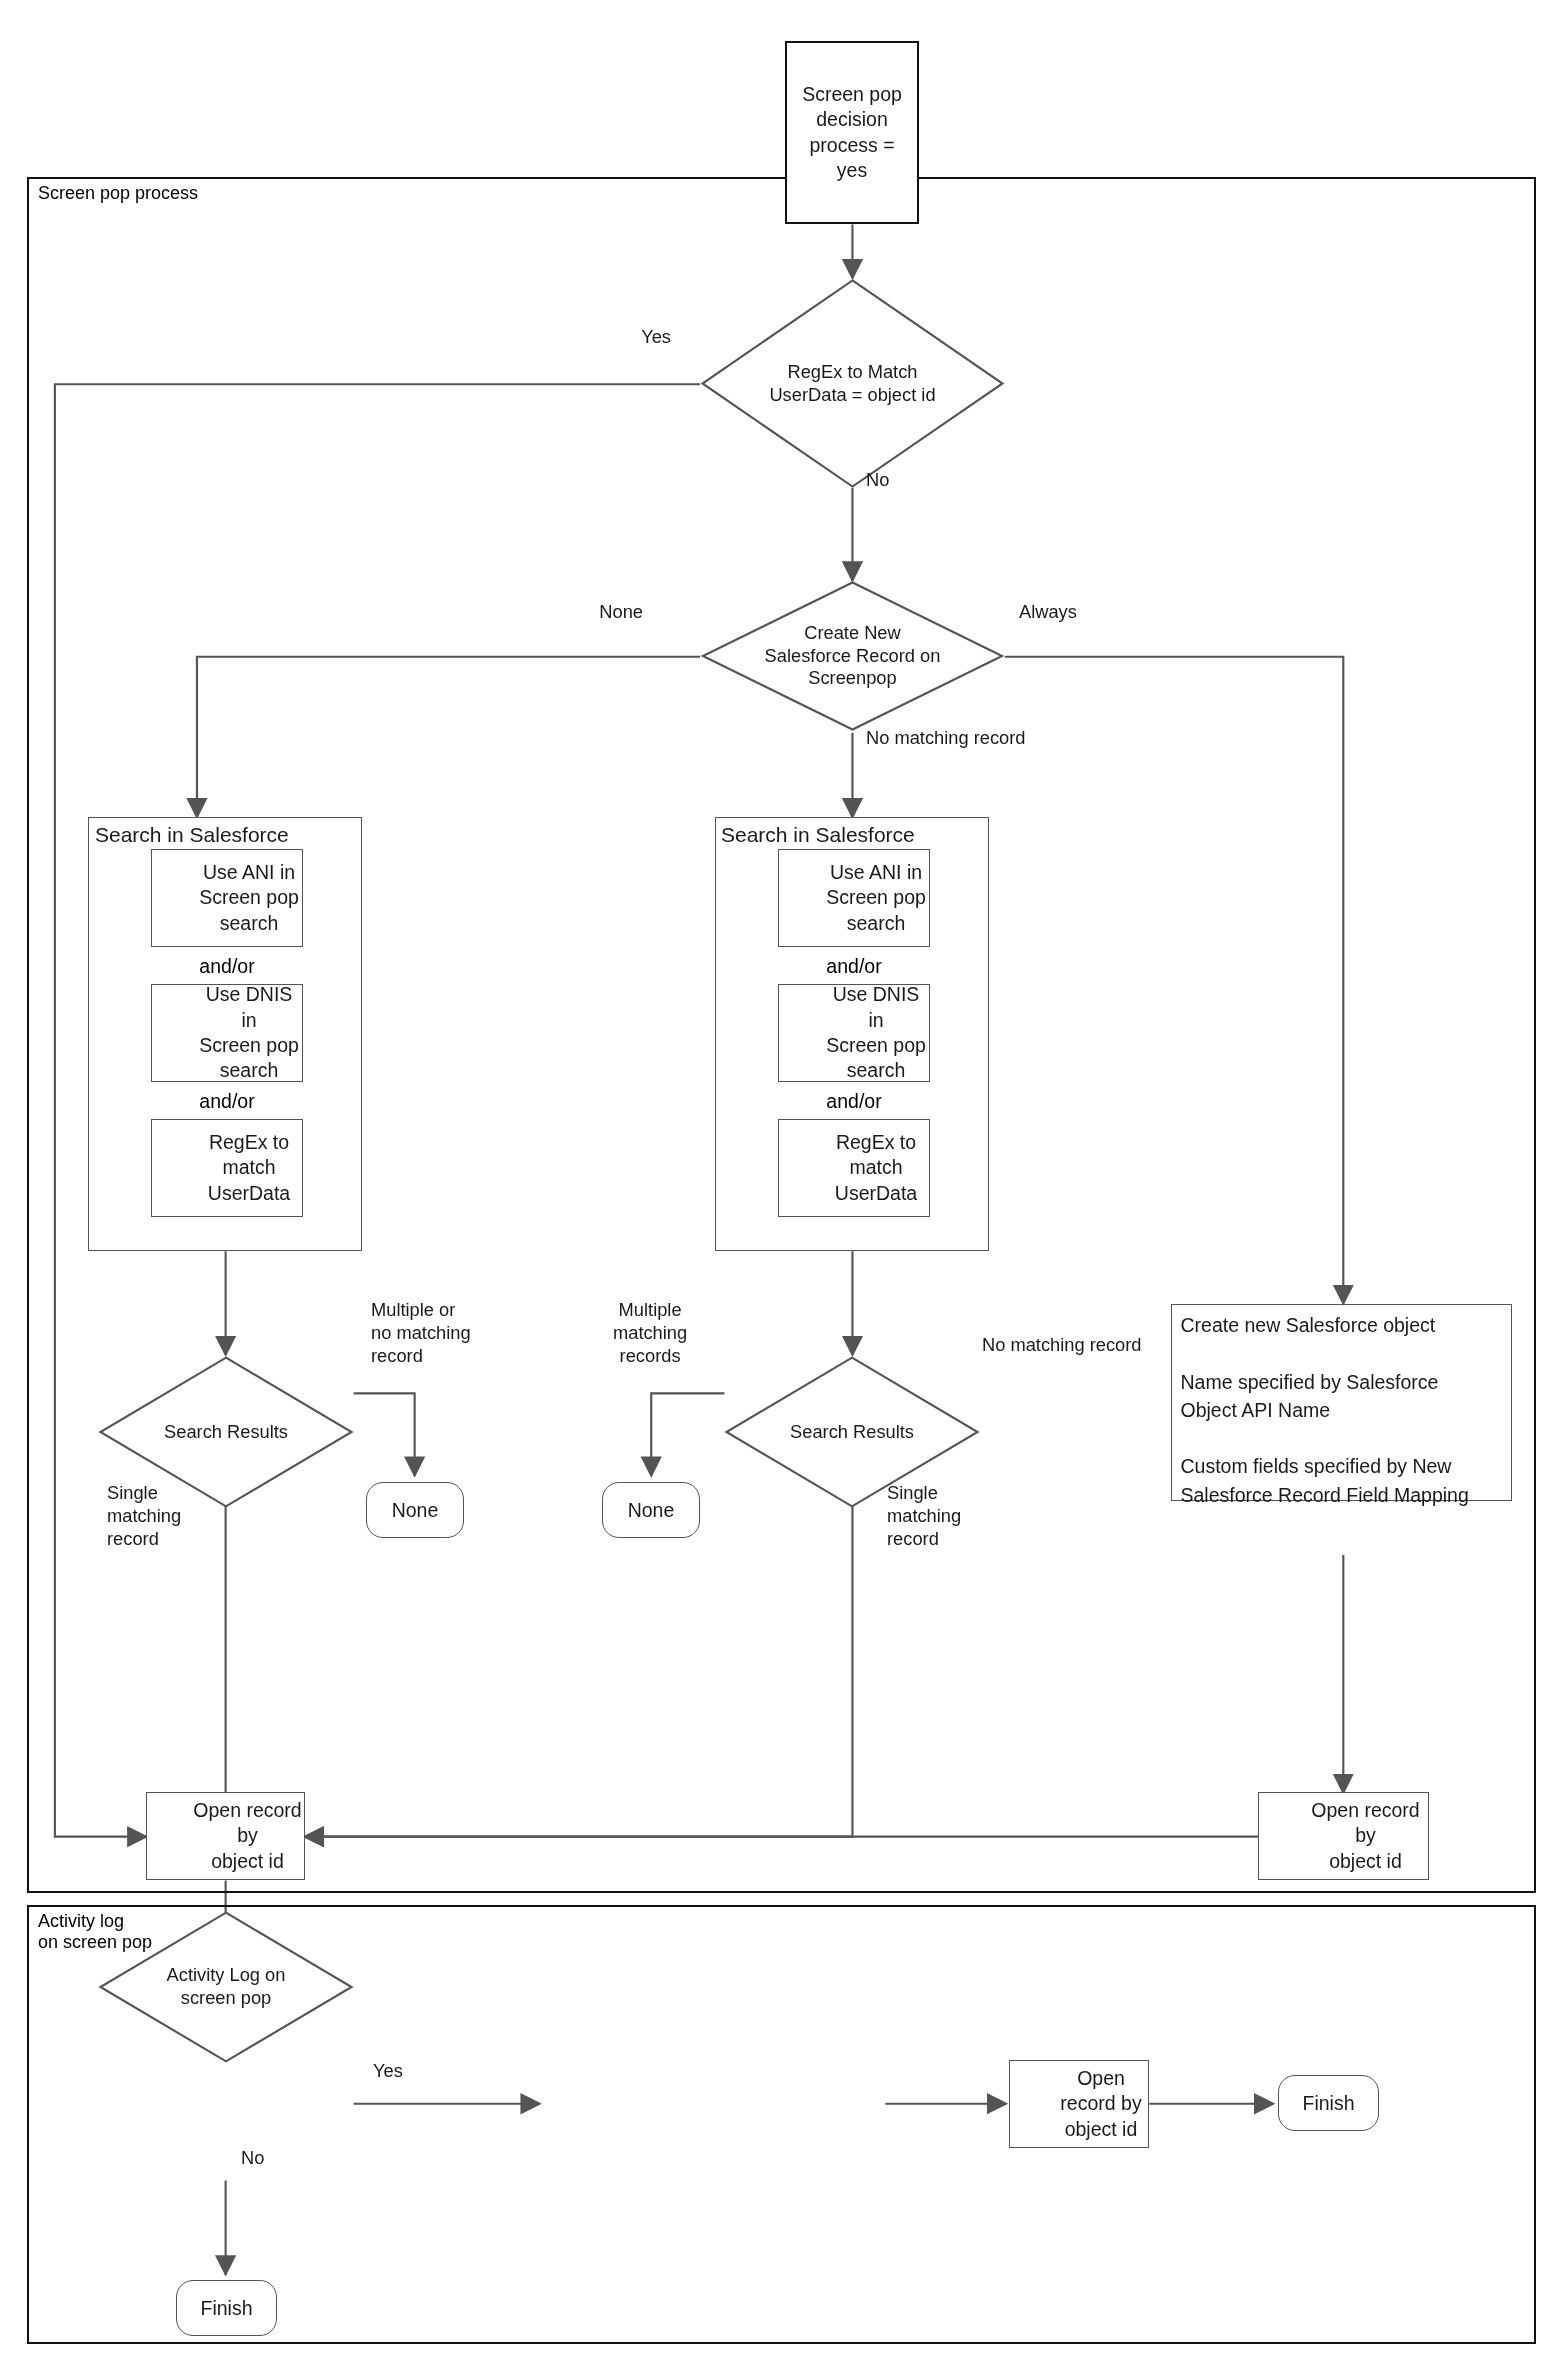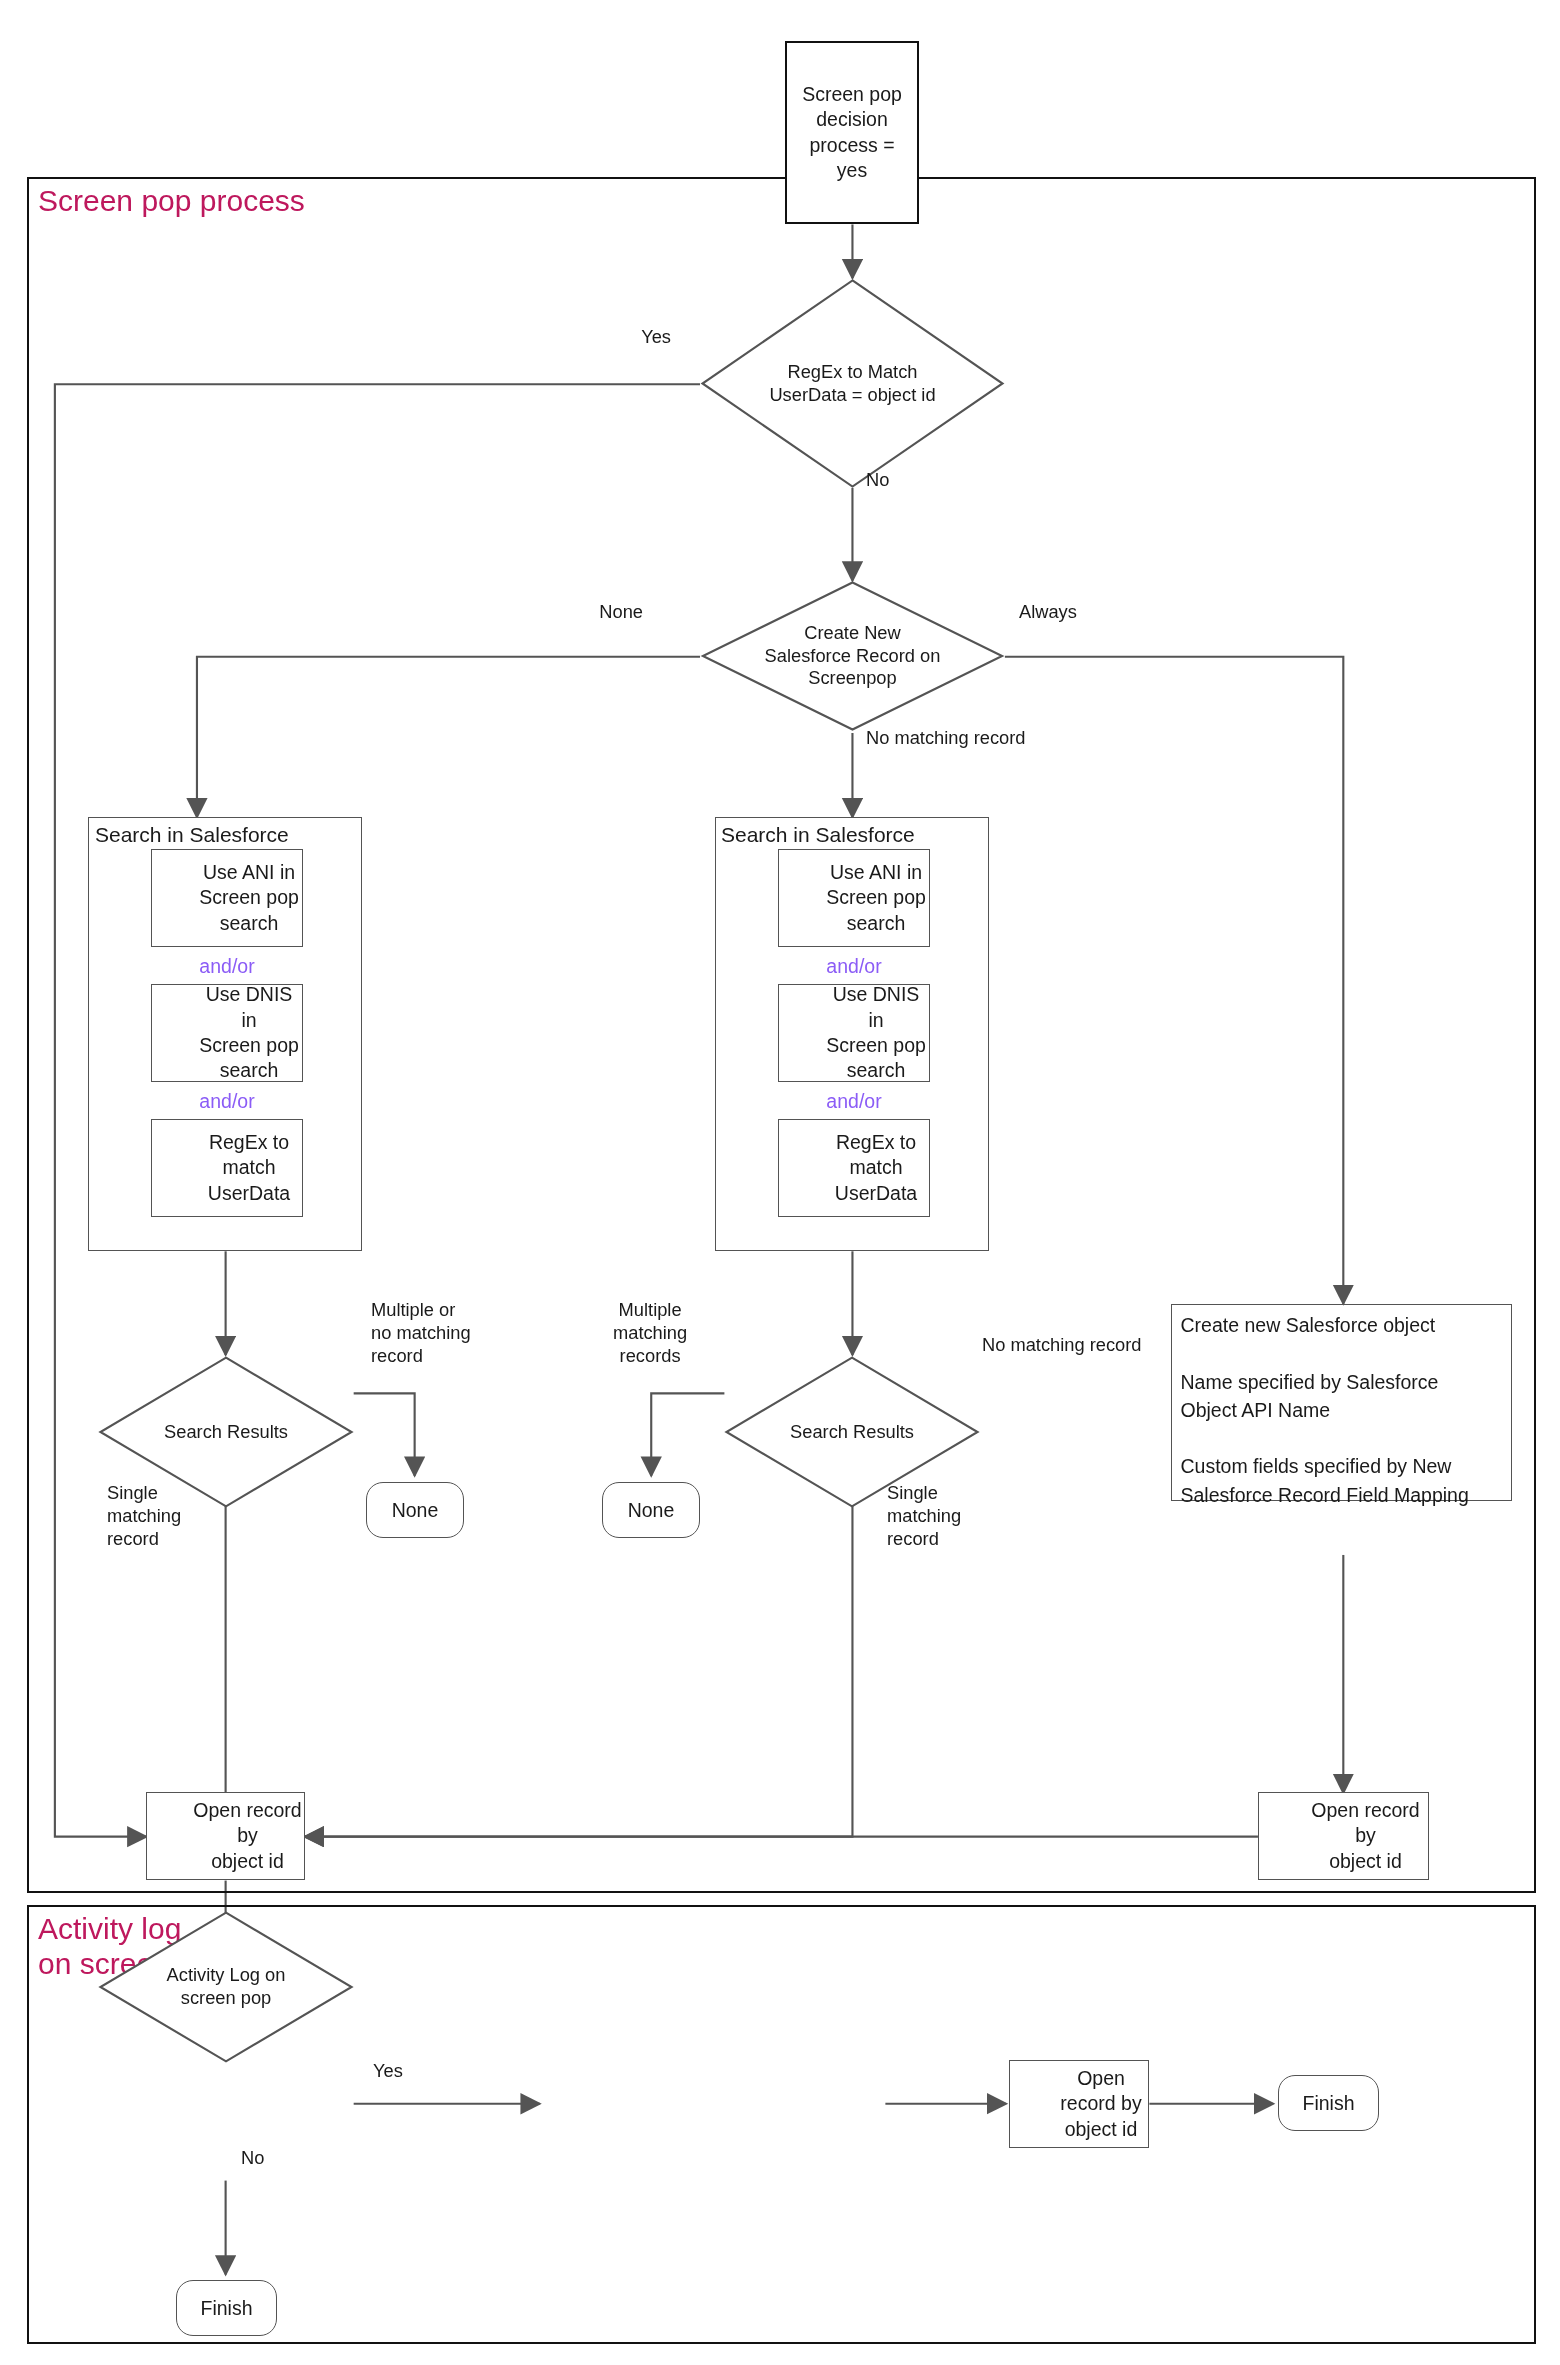--- a/index.html
+++ b/index.html
@@ -4,24 +4,24 @@
 <style>
   html,body{margin:0;padding:0;background:#ffffff;}
   body{width:1561px;height:2366px;font-family:"Liberation Sans",sans-serif;color:#1a1a1a;}
   #stage{position:relative;width:1561px;height:2366px;overflow:hidden;}
   svg#wires{position:absolute;left:0;top:0;width:1561px;height:2366px;pointer-events:none;}
 
   .node{position:absolute;box-sizing:border-box;display:flex;align-items:center;justify-content:center;text-align:center;background:#ffffff;}
   .box{border:1.5px solid #545454;padding-left:44px;}
   .box-dark{border:2.4px solid #111111;}
   .pool{position:absolute;box-sizing:border-box;border:2.4px solid #111111;background:transparent;}
-  .pool-label{position:absolute;font-size:30px;line-height:1.18;color:#be185d;white-space:pre-line;}
+  .pool-label{position:absolute;font-size:18px;line-height:1.18;color:#000000;white-space:pre-line;}
   .group{position:absolute;box-sizing:border-box;border:1.5px solid #545454;background:#ffffff;}
   .group-title{position:absolute;font-size:21px;color:#1a1a1a;}
-  .andor{position:absolute;font-size:19.5px;color:#8b5cf6;text-align:center;}
+  .andor{position:absolute;font-size:19.5px;color:#000000;text-align:center;}
   .term{position:absolute;box-sizing:border-box;border:1.5px solid #545454;border-radius:17px;background:#ffffff;
         display:flex;align-items:center;justify-content:center;font-size:19.5px;}
   .edgelabel{position:absolute;font-size:18.3px;line-height:1.25;color:#1a1a1a;white-space:pre-line;}
   .diamond-wrap{position:absolute;}
   .diamond-txt{position:absolute;inset:0;display:flex;align-items:center;justify-content:center;
                text-align:center;font-size:18.3px;line-height:1.25;white-space:pre-line;}
   .txt{font-size:19.5px;line-height:1.3;white-space:pre-line;}
   .mtxt{position:absolute;font-size:19.5px;line-height:1.45;white-space:pre-line;padding:6.1px 8.5px;box-sizing:border-box;}
 </style>
 </head>

